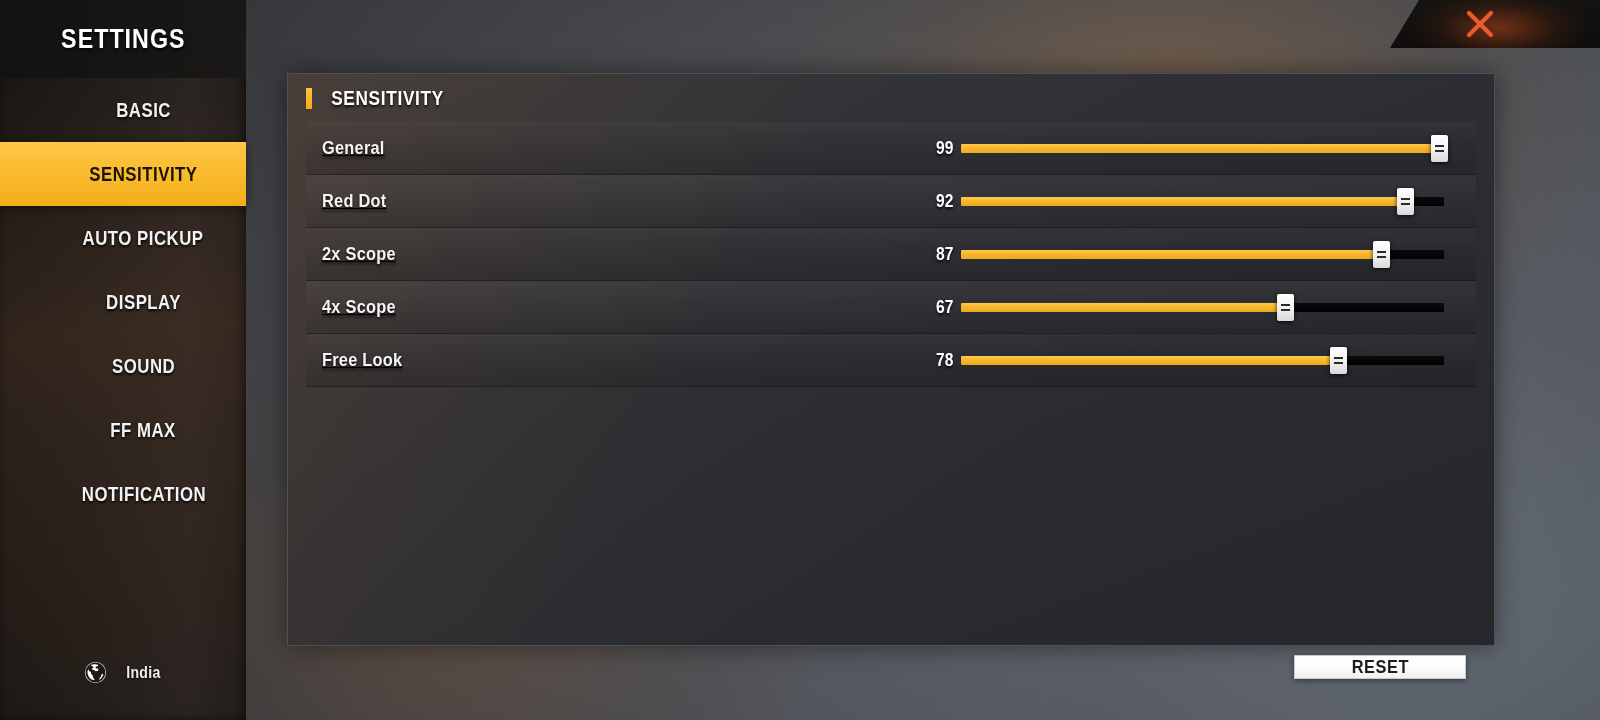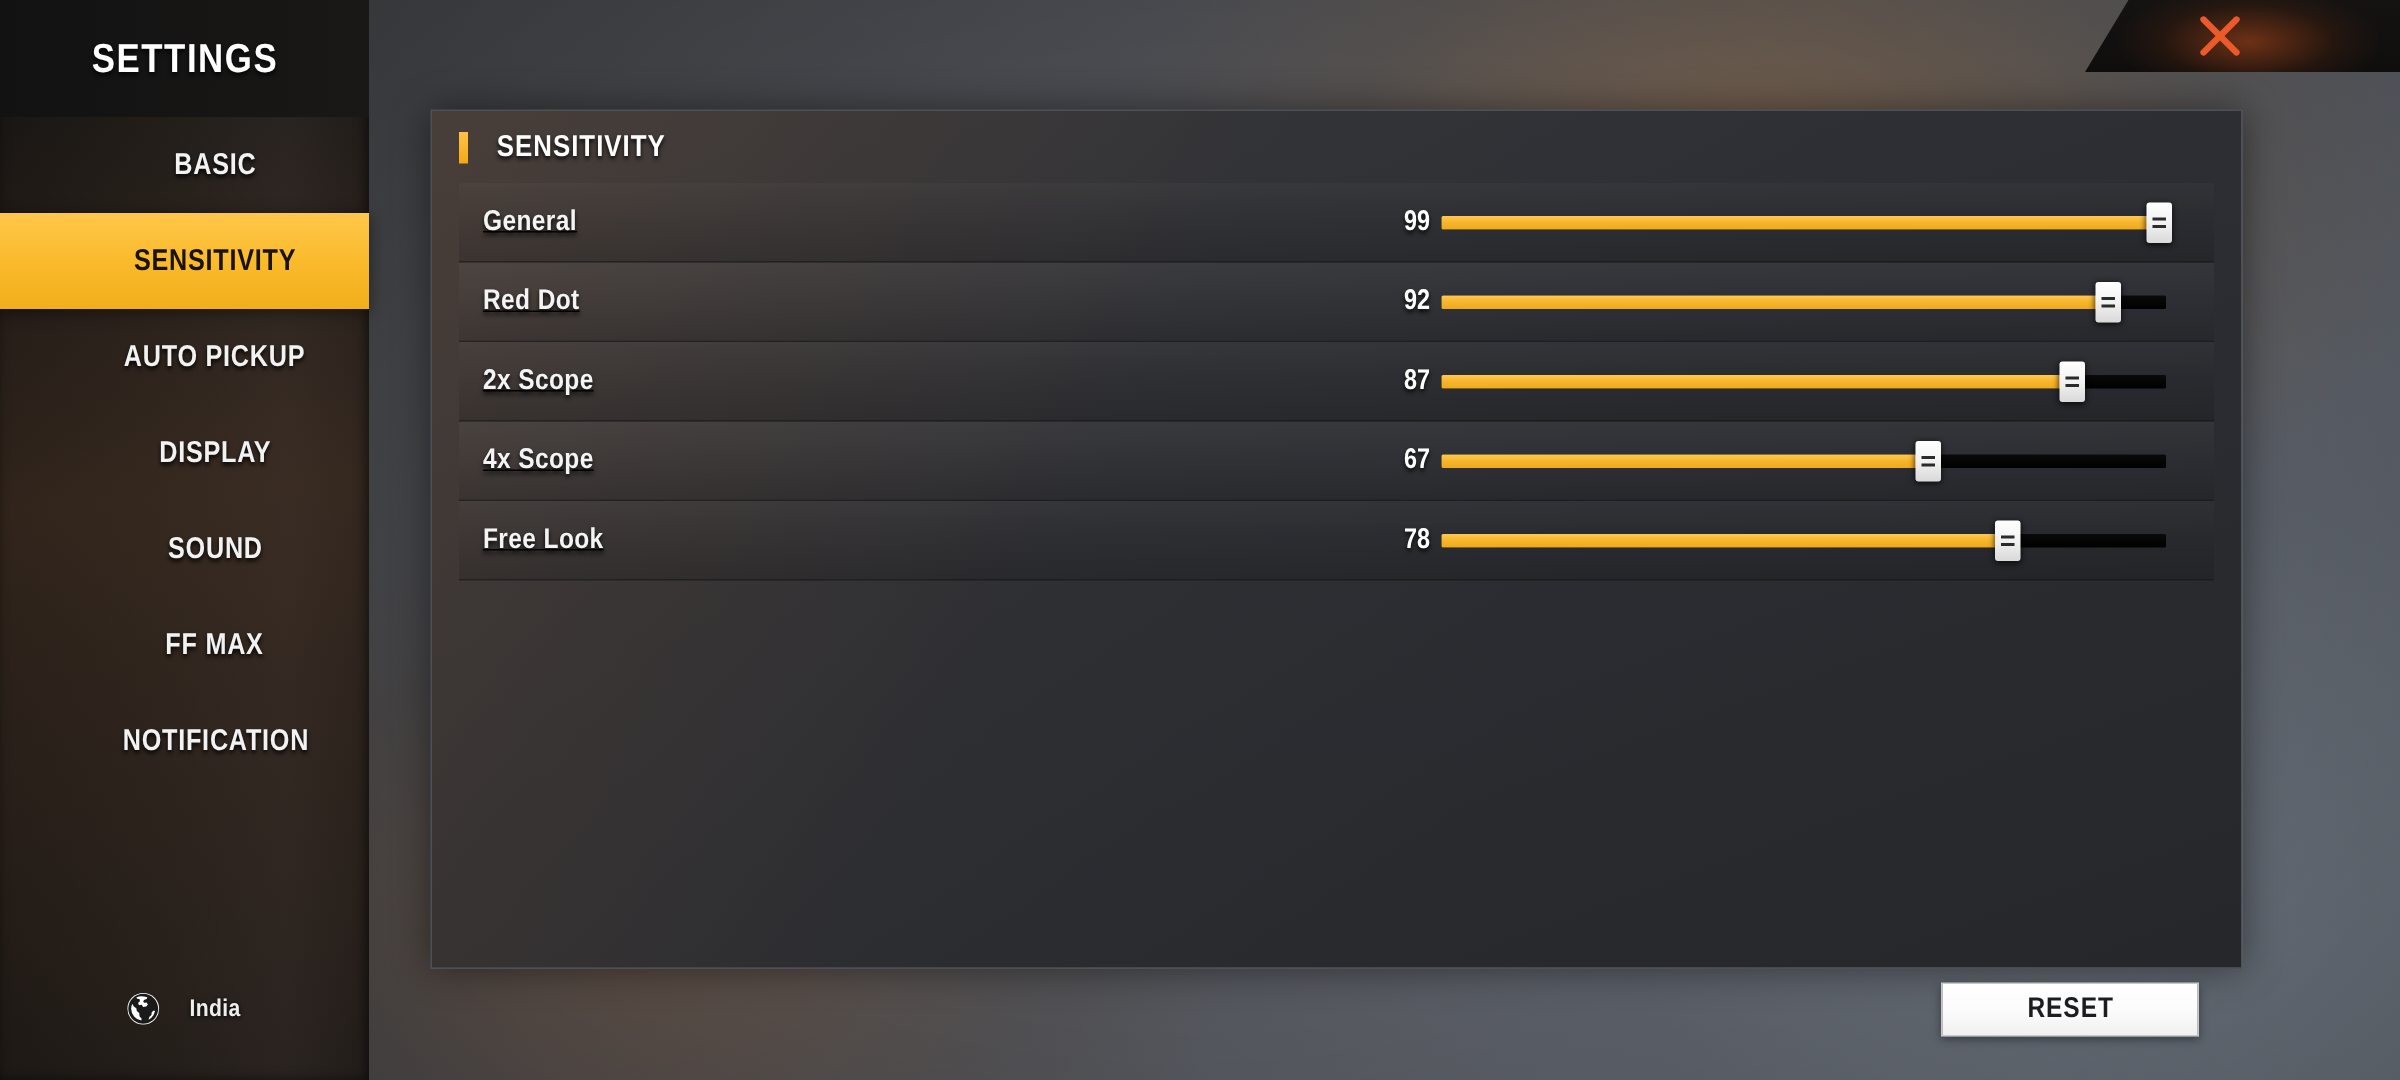--- a/index.html
+++ b/index.html
@@ -157,21 +157,21 @@
     box-shadow:0 1px 4px rgba(0,0,0,0.8);
     transform:translateX(-8px);
     display:flex; flex-direction:column; align-items:center; justify-content:center; gap:3px;
   }
   .slider-handle i {
     display:block; width:9px; height:2px; background:#2b2b2b;
   }
 
   
   #reset-button {
-    position:absolute; left:1294px; top:655px; width:172px; height:36px;
+    position:absolute; left:1294px; top:655px; width:172px; height:24px;
     background:linear-gradient(180deg,#ffffff 0%,#fbfbfb 55%,#f0f0f0 100%);
     border:1px solid #c9c9c9;
     display:flex; align-items:center; justify-content:center;
     cursor:pointer;
     box-shadow:0 2px 6px rgba(0,0,0,0.40);
   }
   #reset-label {
     color:#1b1d21; font-size:19px; font-weight:bold;
     letter-spacing:0.7px; transform:scaleX(0.86);
   }

